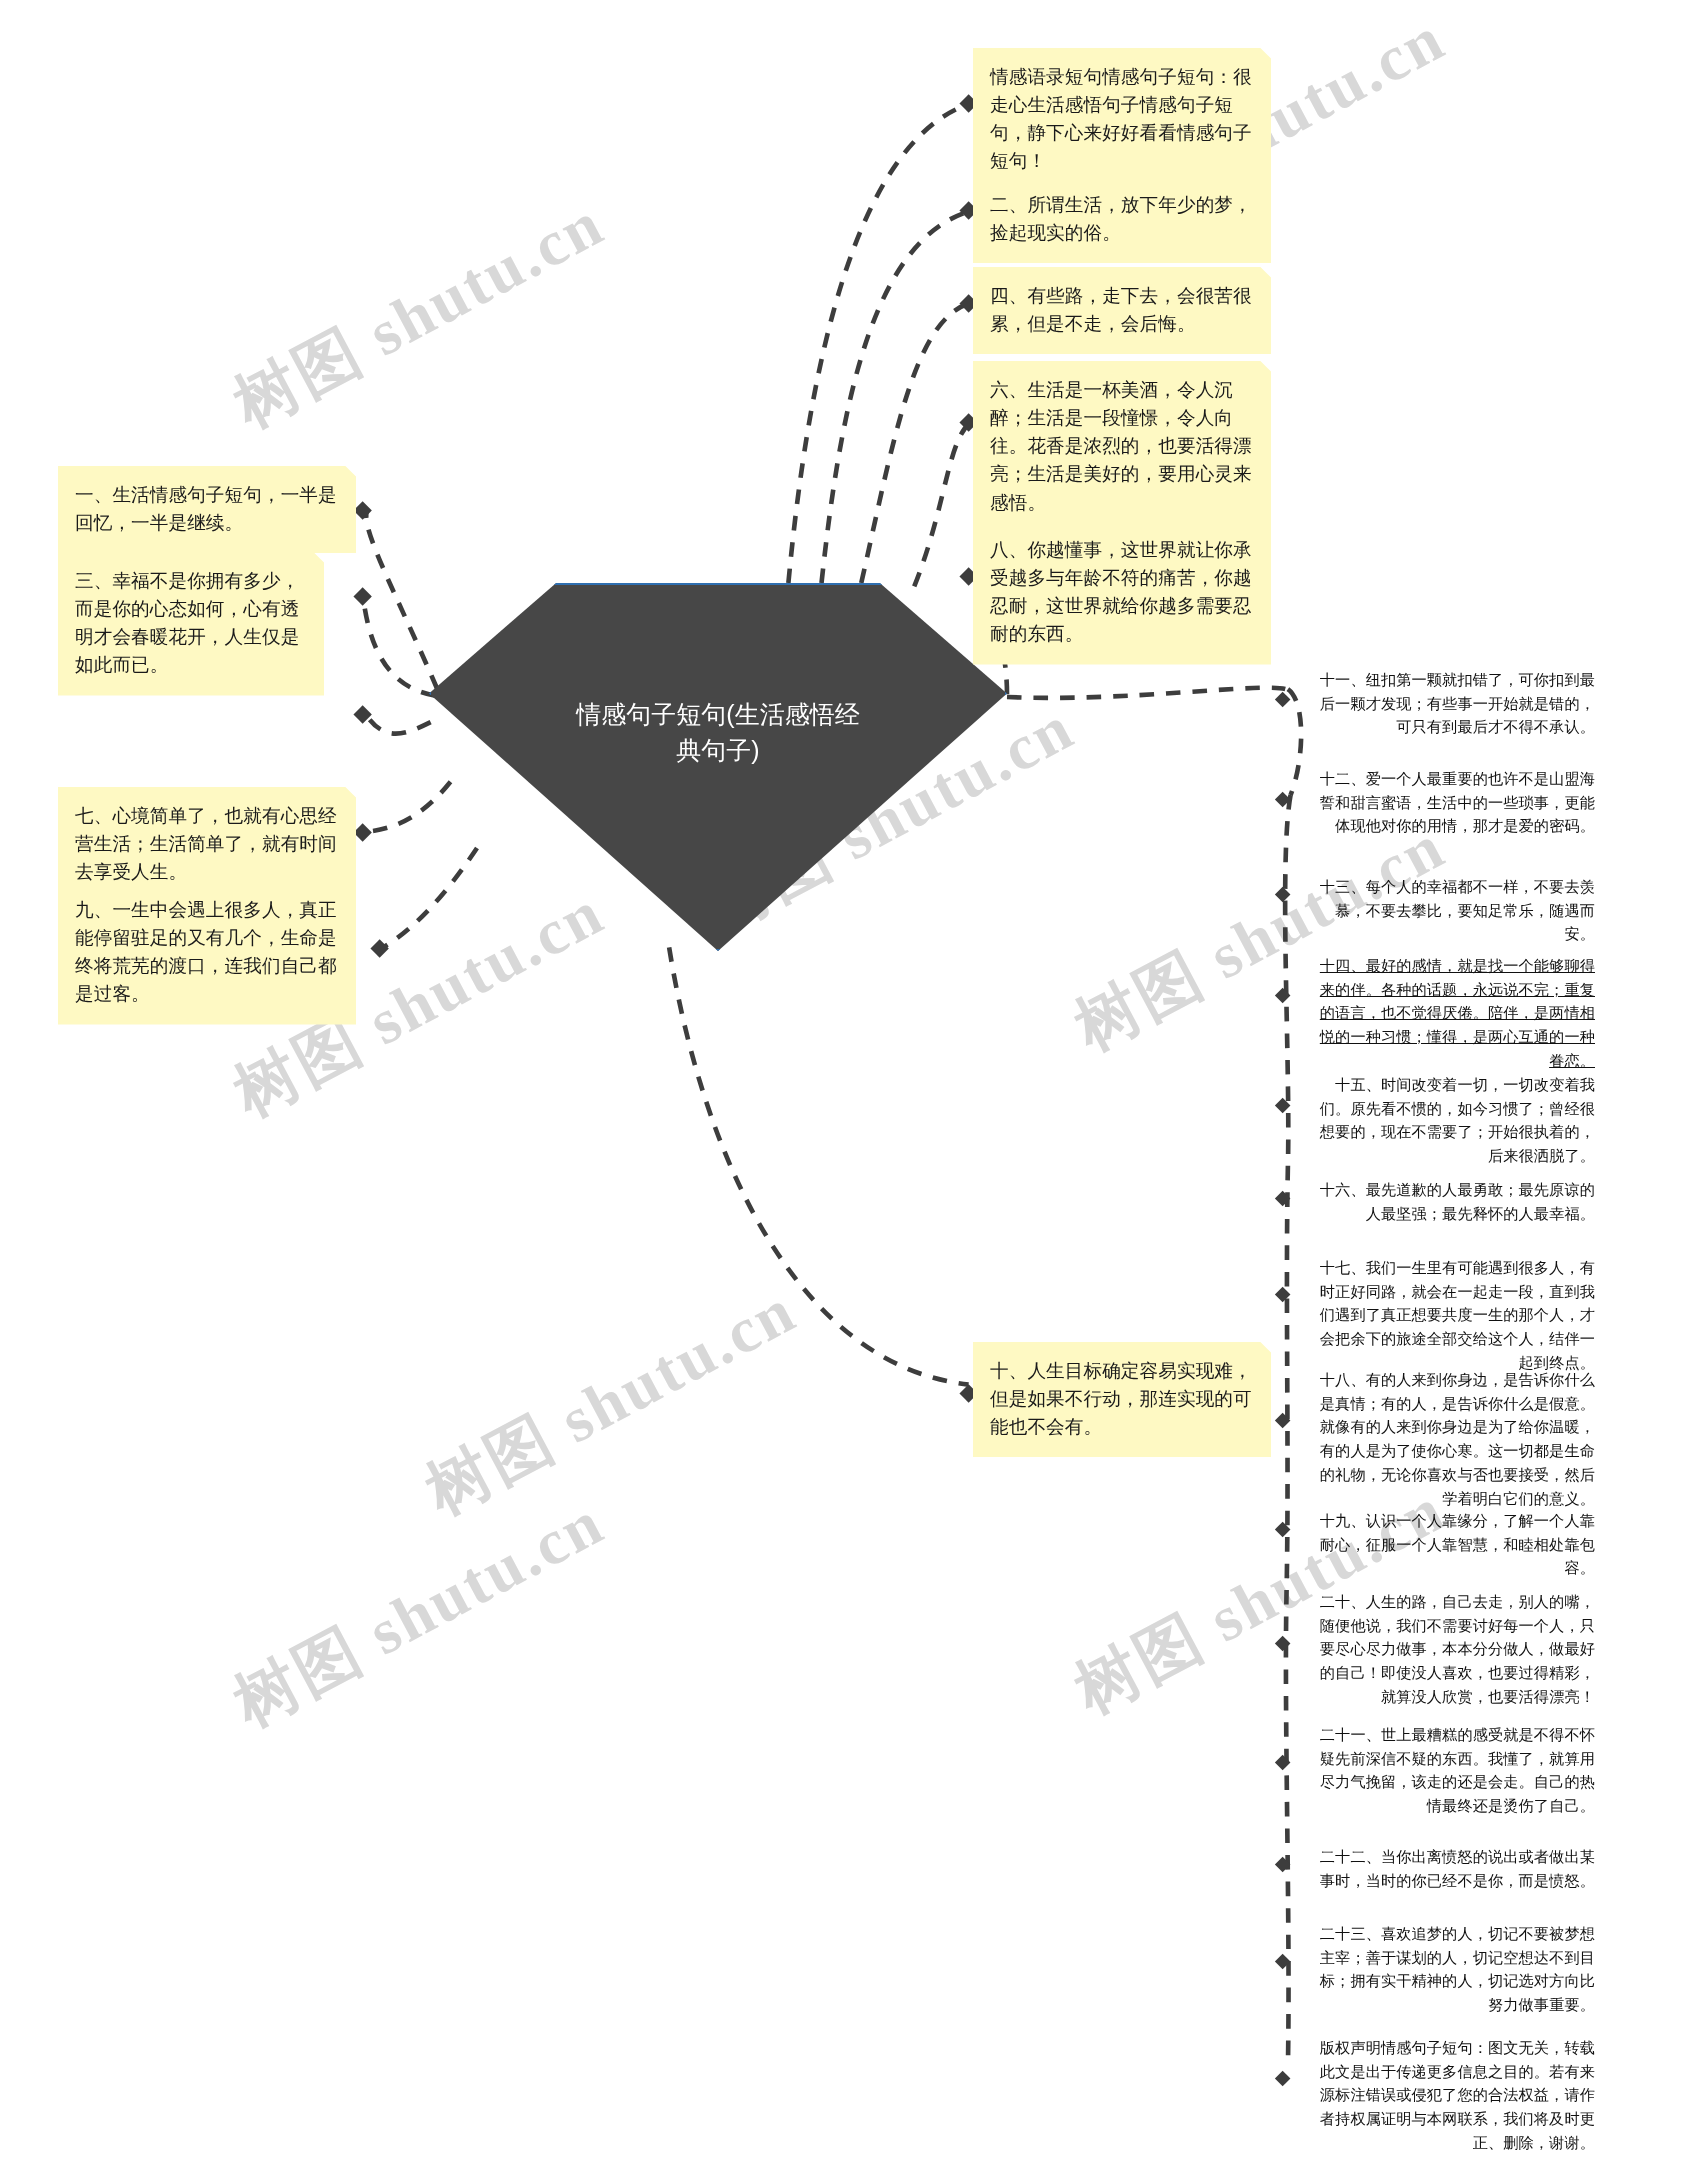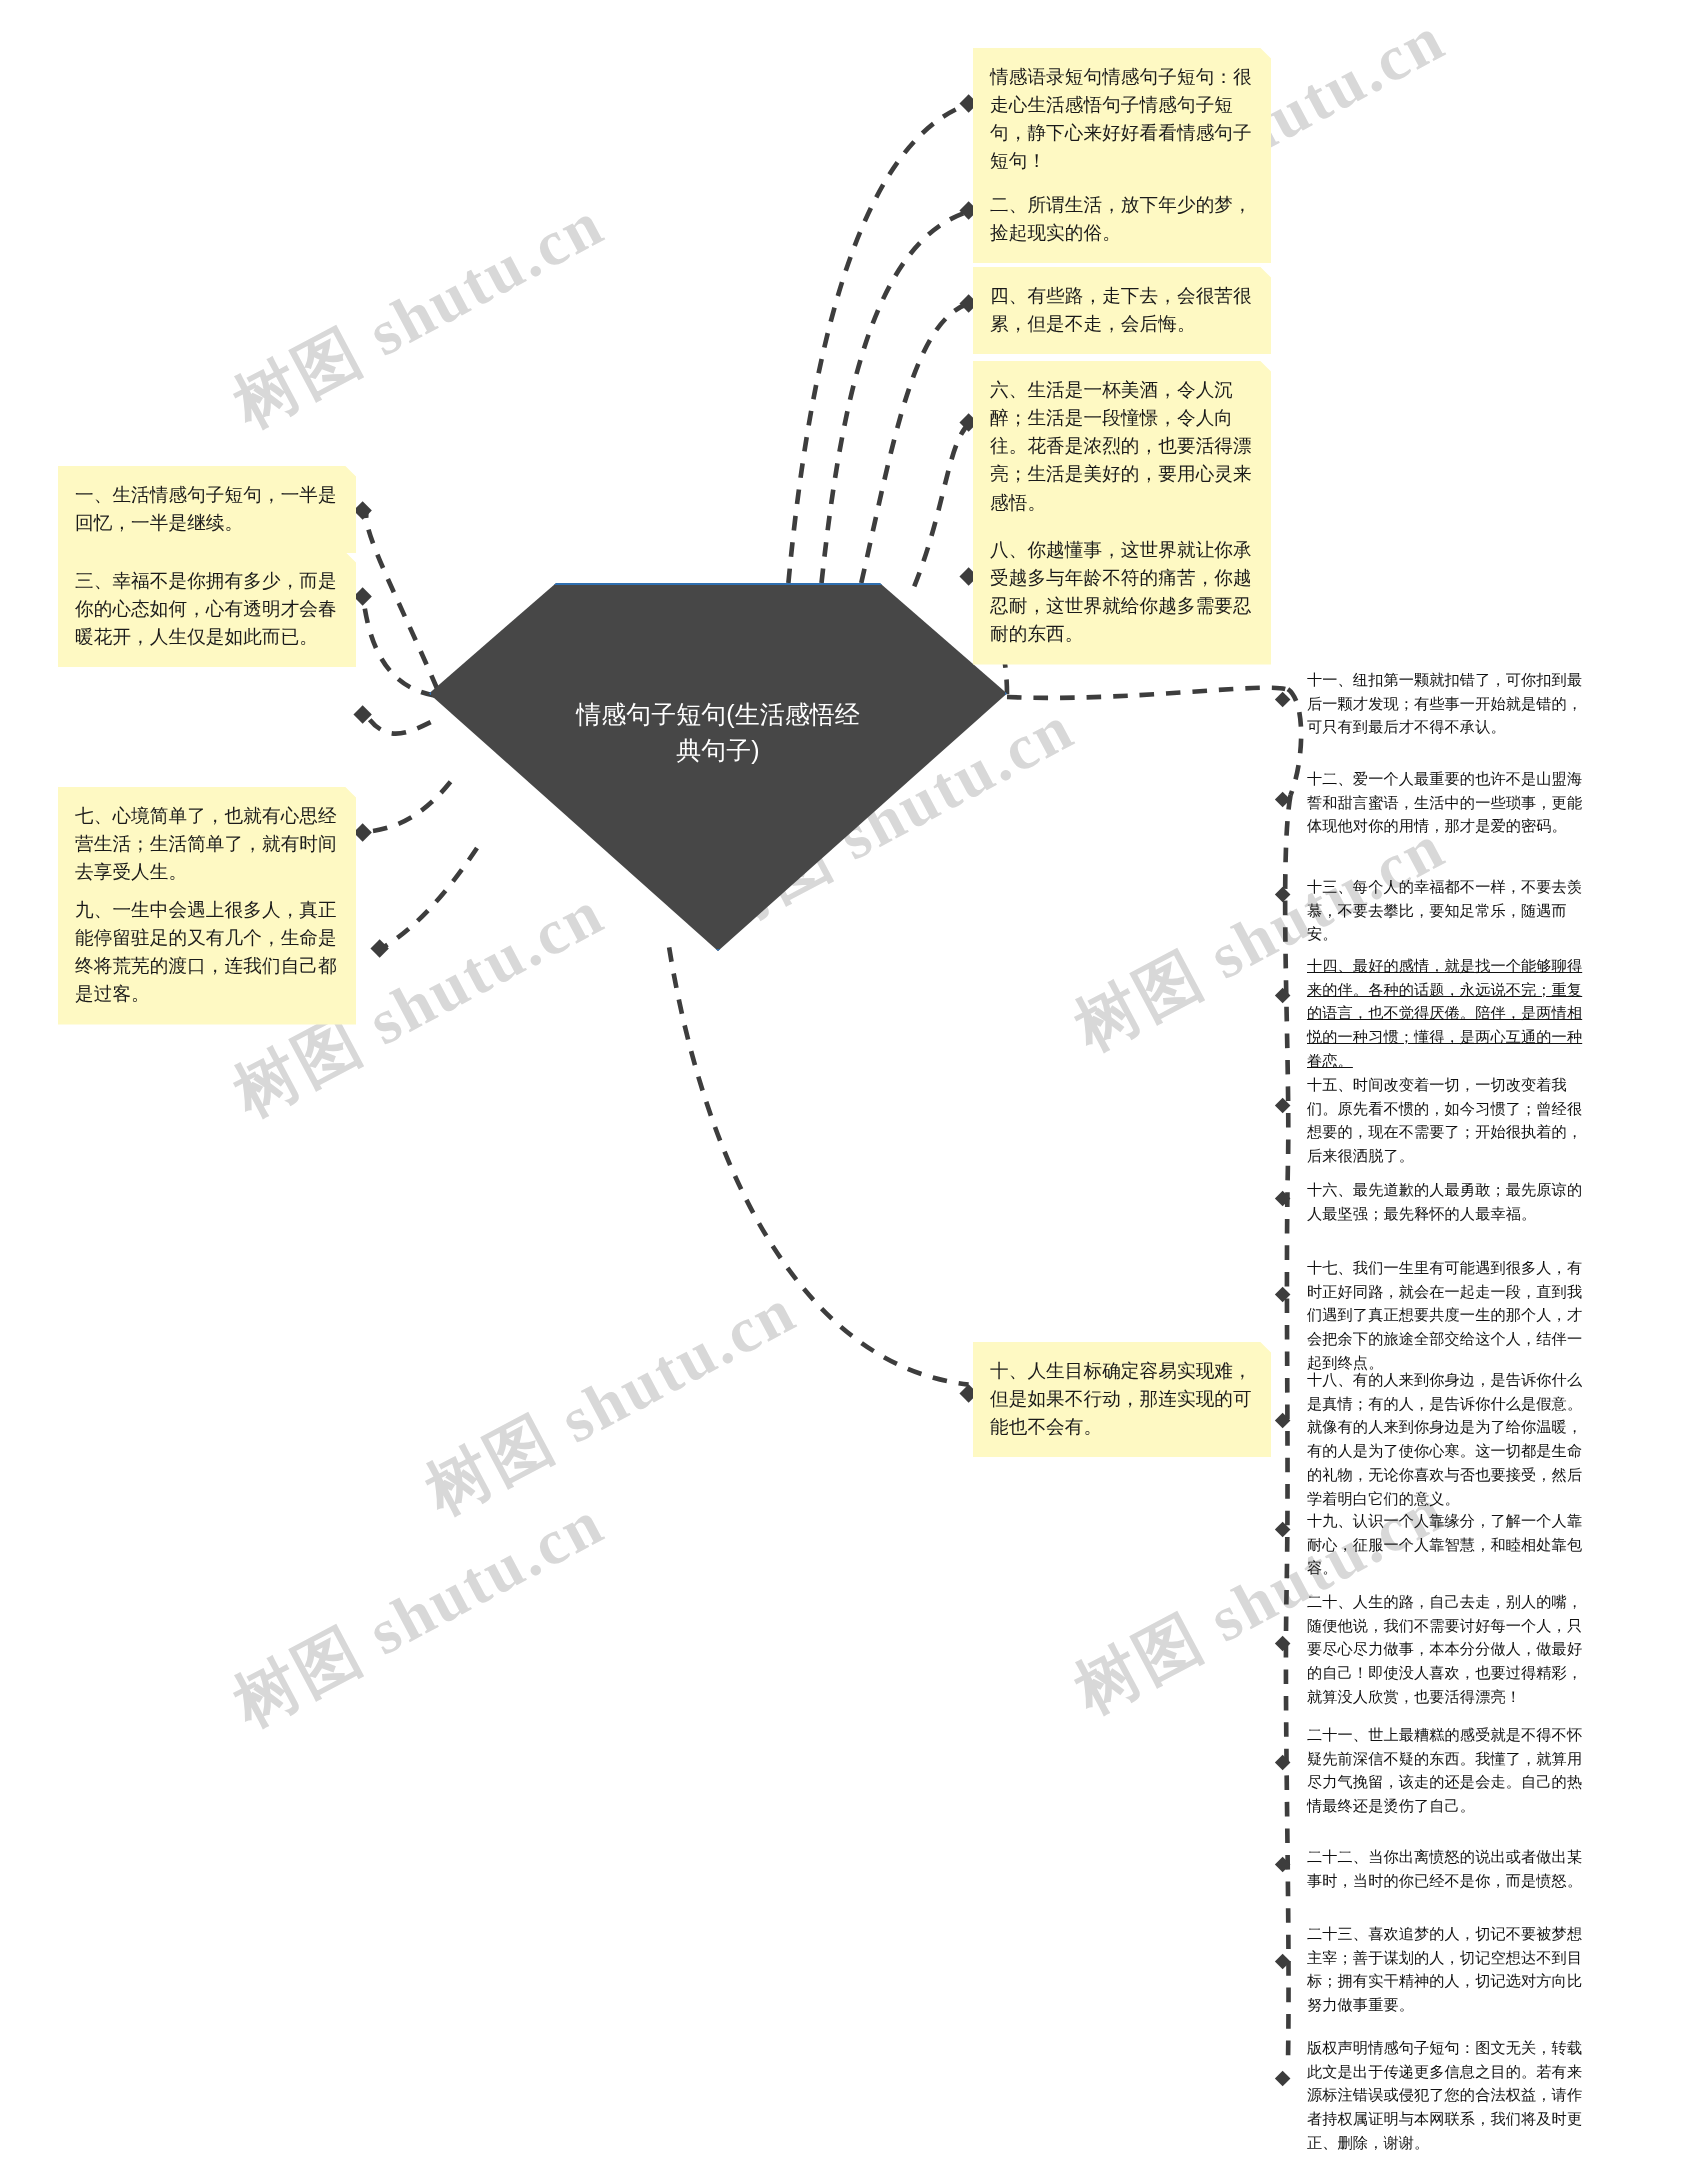--- a/index.html
+++ b/index.html
@@ -52,20 +52,21 @@
     clip-path:polygon(0 0, calc(100% - 10.6px) 0, 100% 10.6px, 100% 100%, 0 100%);
   }
 
   
   .node-plain{
     position:absolute;
     box-sizing:border-box;
     font-size:15.2px;line-height:1.56;
     color:#111;letter-spacing:0.1px;
     width:288px;
+    text-align:right;
   }
 
   
   .dia{
     position:absolute;width:13.3px;height:13.3px;background:#3d3d3d;
     transform:rotate(45deg);
   }
   .dia.sm{width:11.3px;height:11.3px;}
 </style>
 </head>
@@ -108,21 +109,21 @@
   </svg>
 
   <div class="center-node">
     <div class="center-label">情感句子短句(生活感悟经典句子)</div>
   </div>
 
   <div class="dia" style="left:356px;top:504px;"></div>
   <div class="node-box notch" style="left:58px;top:466px;width:298px;">一、生活情感句子短句，一半是回忆，一半是继续。</div>
 
   <div class="dia" style="left:356px;top:590px;"></div>
-  <div class="node-box notch" style="left:58px;top:552px;width:298px;">三、幸福不是你拥有多少，而是你的心态如何，心有透明才会春暖花开，人生仅是如此而已。</div>
+  <div class="node-box notch" style="left:58px;top:552px;width:266px;">三、幸福不是你拥有多少，而是你的心态如何，心有透明才会春暖花开，人生仅是如此而已。</div>
 
   <div class="dia" style="left:356px;top:708px;"></div>
 
   <div class="dia" style="left:356px;top:826px;"></div>
   <div class="node-box notch" style="left:58px;top:787px;width:298px;">七、心境简单了，也就有心思经营生活；生活简单了，就有时间去享受人生。</div>
 
   <div class="dia" style="left:373px;top:942px;"></div>
   <div class="node-box notch" style="left:58px;top:881px;width:298px;">九、一生中会遇上很多人，真正能停留驻足的又有几个，生命是终将荒芜的渡口，连我们自己都是过客。</div>
 
   <div class="dia" style="left:962px;top:97px;"></div>

